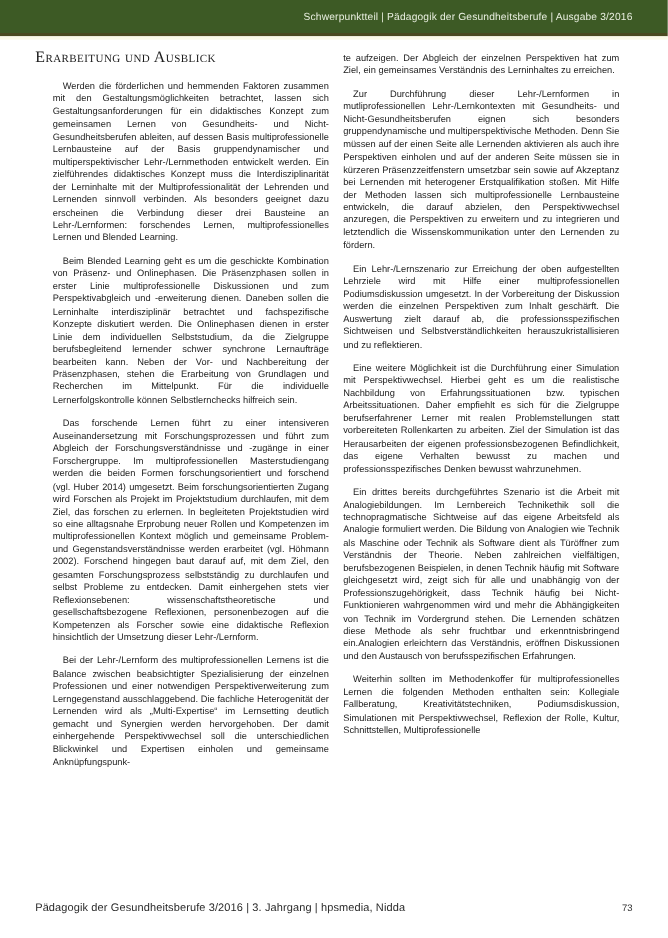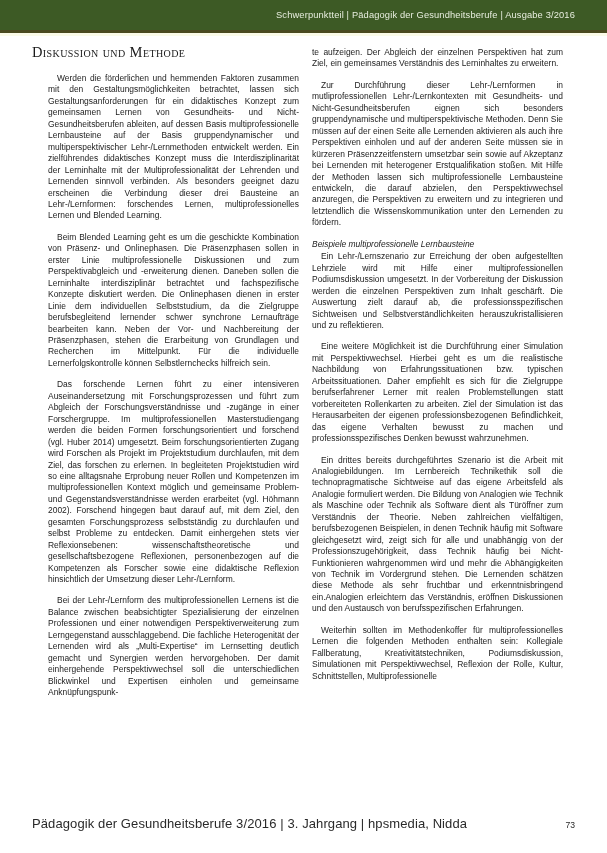--- a/index.html
+++ b/index.html
@@ -118,21 +118,21 @@
   .footer {
     position: absolute;
     bottom: 22px;
     left: 32px;
     width: 543px;
     display: flex;
     align-items: baseline;
     justify-content: space-between;
   }
   .footer-text {
-    font-size: 13px;
+    font-size: 10px;
     color: #2a2a2a;
     letter-spacing: 0.1px;
     white-space: nowrap;
   }
   .footer-page {
     font-size: 8.6px;
     color: #2a2a2a;
     margin-left: 40px;
   }
 </style>
@@ -142,35 +142,34 @@
 <div class="page">
 
   <div class="header-band">
     <span class="header-title">Schwerpunktteil | Pädagogik der Gesundheitsberufe | Ausgabe 3/2016</span>
   </div>
   <div class="header-rule-dark"></div>
   <div class="header-rule-light"></div>
 
   <div class="content">
 
-    <h2 class="section-heading">Diskussion und Methode</h2>
+    <h2 class="section-heading">Erarbeitung und Ausblick</h2>
 
     <div class="columns">
 
       <div class="col col-left">
         <p class="body">Werden die förderlichen und hemmenden Faktoren zusammen mit den Gestaltungsmöglichkeiten betrachtet, lassen sich Gestaltungsanforderungen für ein didaktisches Konzept zum gemeinsamen Lernen von Gesundheits- und Nicht-Gesundheitsberufen ableiten, auf dessen Basis multiprofessionelle Lernbausteine auf der Basis gruppendynamischer und multiperspektivischer Lehr-/Lernmethoden entwickelt werden. Ein zielführendes didaktisches Konzept muss die Interdisziplinarität der Lerninhalte mit der Multiprofessionalität der Lehrenden und Lernenden sinnvoll verbinden. Als besonders geeignet dazu erscheinen die Verbindung dieser drei Bausteine an Lehr-/Lernformen: forschendes Lernen, multiprofessionelles Lernen und Blended Learning.</p>
         <p class="body">Beim Blended Learning geht es um die geschickte Kombination von Präsenz- und Onlinephasen. Die Präsenzphasen sollen in erster Linie multiprofessionelle Diskussionen und zum Perspektivabgleich und -erweiterung dienen. Daneben sollen die Lerninhalte interdisziplinär betrachtet und fachspezifische Konzepte diskutiert werden. Die Onlinephasen dienen in erster Linie dem individuellen Selbststudium, da die Zielgruppe berufsbegleitend lernender schwer synchrone Lernaufträge bearbeiten kann. Neben der Vor- und Nachbereitung der Präsenzphasen, stehen die Erarbeitung von Grundlagen und Recherchen im Mittelpunkt. Für die individuelle Lernerfolgskontrolle können Selbstlernchecks hilfreich sein.</p>
         <p class="body">Das forschende Lernen führt zu einer intensiveren Auseinandersetzung mit Forschungsprozessen und führt zum Abgleich der Forschungsverständnisse und -zugänge in einer Forschergruppe. Im multiprofessionellen Masterstudiengang werden die beiden Formen forschungsorientiert und forschend (vgl. Huber 2014) umgesetzt. Beim forschungsorientierten Zugang wird Forschen als Projekt im Projektstudium durchlaufen, mit dem Ziel, das forschen zu erlernen. In begleiteten Projektstudien wird so eine alltagsnahe Erprobung neuer Rollen und Kompetenzen im multiprofessionellen Kontext möglich und gemeinsame Problem- und Gegenstandsverständnisse werden erarbeitet (vgl. Höhmann 2002). Forschend hingegen baut darauf auf, mit dem Ziel, den gesamten Forschungsprozess selbstständig zu durchlaufen und selbst Probleme zu entdecken. Damit einhergehen stets vier Reflexionsebenen: wissenschaftstheoretische und gesellschaftsbezogene Reflexionen, personenbezogen auf die Kompetenzen als Forscher sowie eine didaktische Reflexion hinsichtlich der Umsetzung dieser Lehr-/Lernform.</p>
         <p class="body">Bei der Lehr-/Lernform des multiprofessionellen Lernens ist die Balance zwischen beabsichtigter Spezialisierung der einzelnen Professionen und einer notwendigen Perspektiverweiterung zum Lerngegenstand ausschlaggebend. Die fachliche Heterogenität der Lernenden wird als „Multi-Expertise“ im Lernsetting deutlich gemacht und Synergien werden hervorgehoben. Der damit einhergehende Perspektivwechsel soll die unterschiedlichen Blickwinkel und Expertisen einholen und gemeinsame Anknüpfungspunk-</p>
       </div>
 
       <div class="col col-right">
-        <p class="body no-indent">te aufzeigen. Der Abgleich der einzelnen Perspektiven hat zum Ziel, ein gemeinsames Verständnis des Lerninhaltes zu erweitern.</p>
+        <p class="body no-indent">te aufzeigen. Der Abgleich der einzelnen Perspektiven hat zum Ziel, ein gemeinsames Verständnis des Lerninhaltes zu erreichen.</p>
         <p class="body">Zur Durchführung dieser Lehr-/Lernformen in mutliprofessionellen Lehr-/Lernkontexten mit Gesundheits- und Nicht-Gesundheitsberufen eignen sich besonders gruppendynamische und multiperspektivische Methoden. Denn Sie müssen auf der einen Seite alle Lernenden aktivieren als auch ihre Perspektiven einholen und auf der anderen Seite müssen sie in kürzeren Präsenzzeitfenstern umsetzbar sein sowie auf Akzeptanz bei Lernenden mit heterogener Erstqualifikation stoßen. Mit Hilfe der Methoden lassen sich multiprofessionelle Lernbausteine entwickeln, die darauf abzielen, den Perspektivwechsel anzuregen, die Perspektiven zu erweitern und zu integrieren und letztendlich die Wissenskommunikation unter den Lernenden zu fördern.</p>
-        <p class="sub-heading">Beispiele multiprofessionelle Lernbausteine</p>
         <p class="body">Ein Lehr-/Lernszenario zur Erreichung der oben aufgestellten Lehrziele wird mit Hilfe einer multiprofessionellen Podiumsdiskussion umgesetzt. In der Vorbereitung der Diskussion werden die einzelnen Perspektiven zum Inhalt geschärft. Die Auswertung zielt darauf ab, die professionsspezifischen Sichtweisen und Selbstverständlichkeiten herauszukristallisieren und zu reflektieren.</p>
         <p class="body">Eine weitere Möglichkeit ist die Durchführung einer Simulation mit Perspektivwechsel. Hierbei geht es um die realistische Nachbildung von Erfahrungssituationen bzw. typischen Arbeitssituationen. Daher empfiehlt es sich für die Zielgruppe berufserfahrener Lerner mit realen Problemstellungen statt vorbereiteten Rollenkarten zu arbeiten. Ziel der Simulation ist das Herausarbeiten der eigenen professionsbezogenen Befindlichkeit, das eigene Verhalten bewusst zu machen und professionsspezifisches Denken bewusst wahrzunehmen.</p>
         <p class="body">Ein drittes bereits durchgeführtes Szenario ist die Arbeit mit Analogiebildungen. Im Lernbereich Technikethik soll die technopragmatische Sichtweise auf das eigene Arbeitsfeld als Analogie formuliert werden. Die Bildung von Analogien wie Technik als Maschine oder Technik als Software dient als Türöffner zum Verständnis der Theorie. Neben zahlreichen vielfältigen, berufsbezogenen Beispielen, in denen Technik häufig mit Software gleichgesetzt wird, zeigt sich für alle und unabhängig von der Professionszugehörigkeit, dass Technik häufig bei Nicht-Funktionieren wahrgenommen wird und mehr die Abhängigkeiten von Technik im Vordergrund stehen. Die Lernenden schätzen diese Methode als sehr fruchtbar und erkenntnisbringend ein.Analogien erleichtern das Verständnis, eröffnen Diskussionen und den Austausch von berufsspezifischen Erfahrungen.</p>
         <p class="body">Weiterhin sollten im Methodenkoffer für multiprofessionelles Lernen die folgenden Methoden enthalten sein: Kollegiale Fallberatung, Kreativitätstechniken, Podiumsdiskussion, Simulationen mit Perspektivwechsel, Reflexion der Rolle, Kultur, Schnittstellen, Multiprofessionelle</p>
       </div>
 
     </div>
   </div>
 
   <div class="footer">

